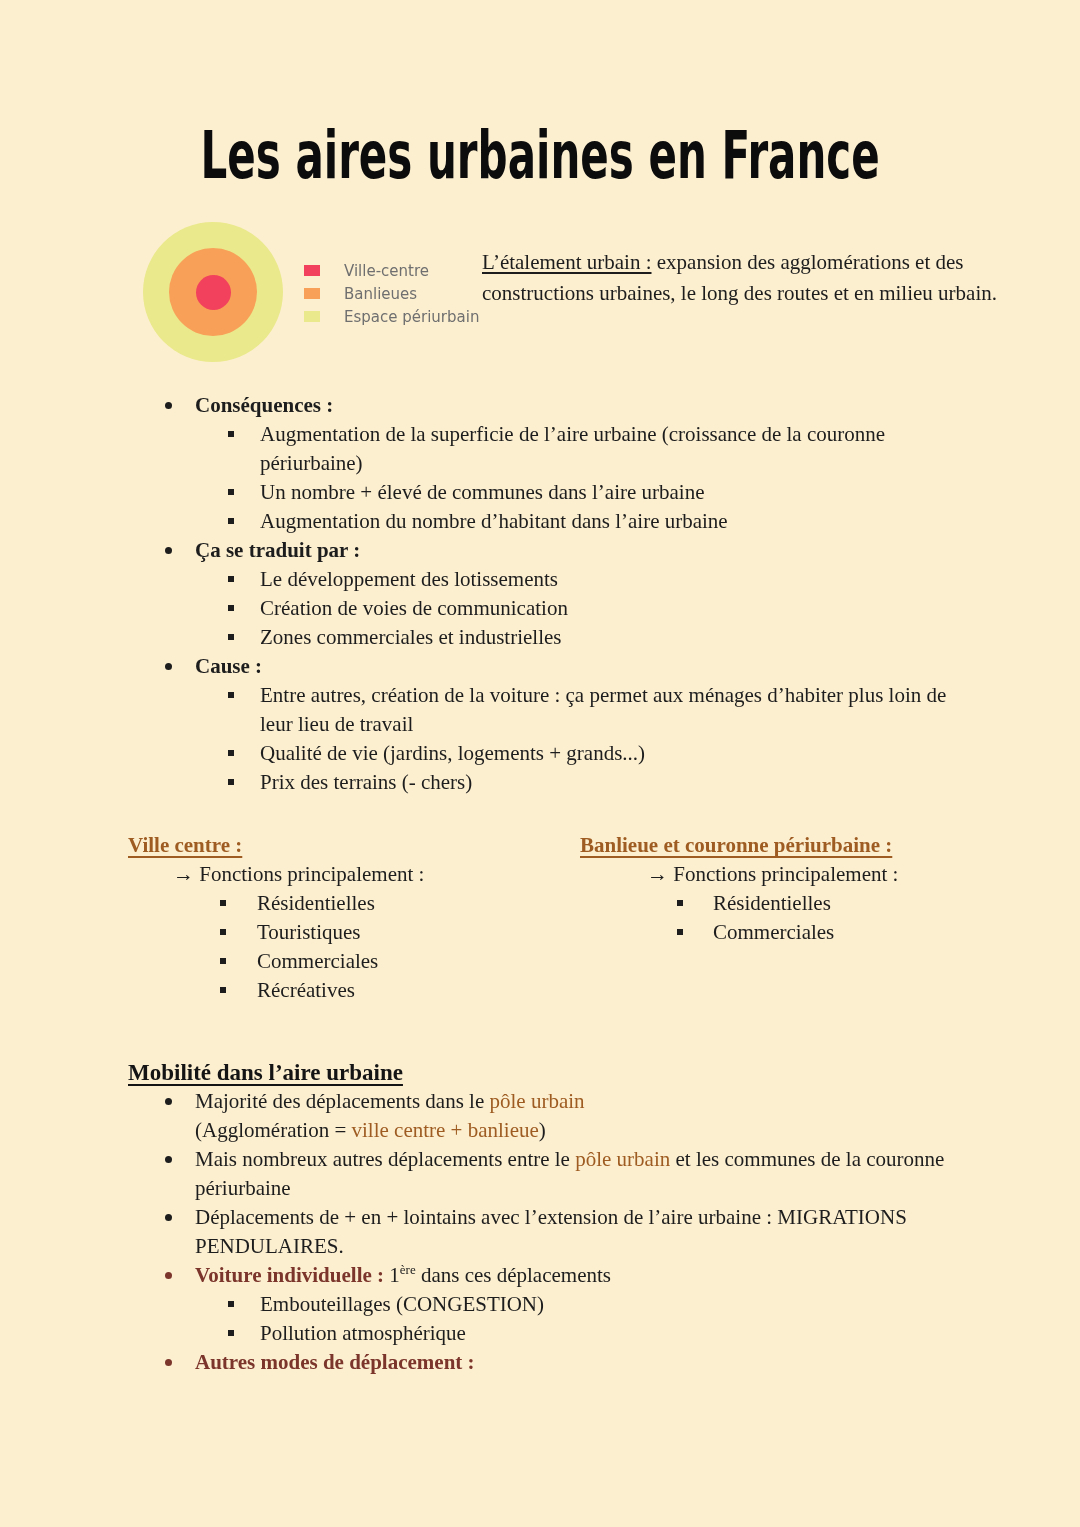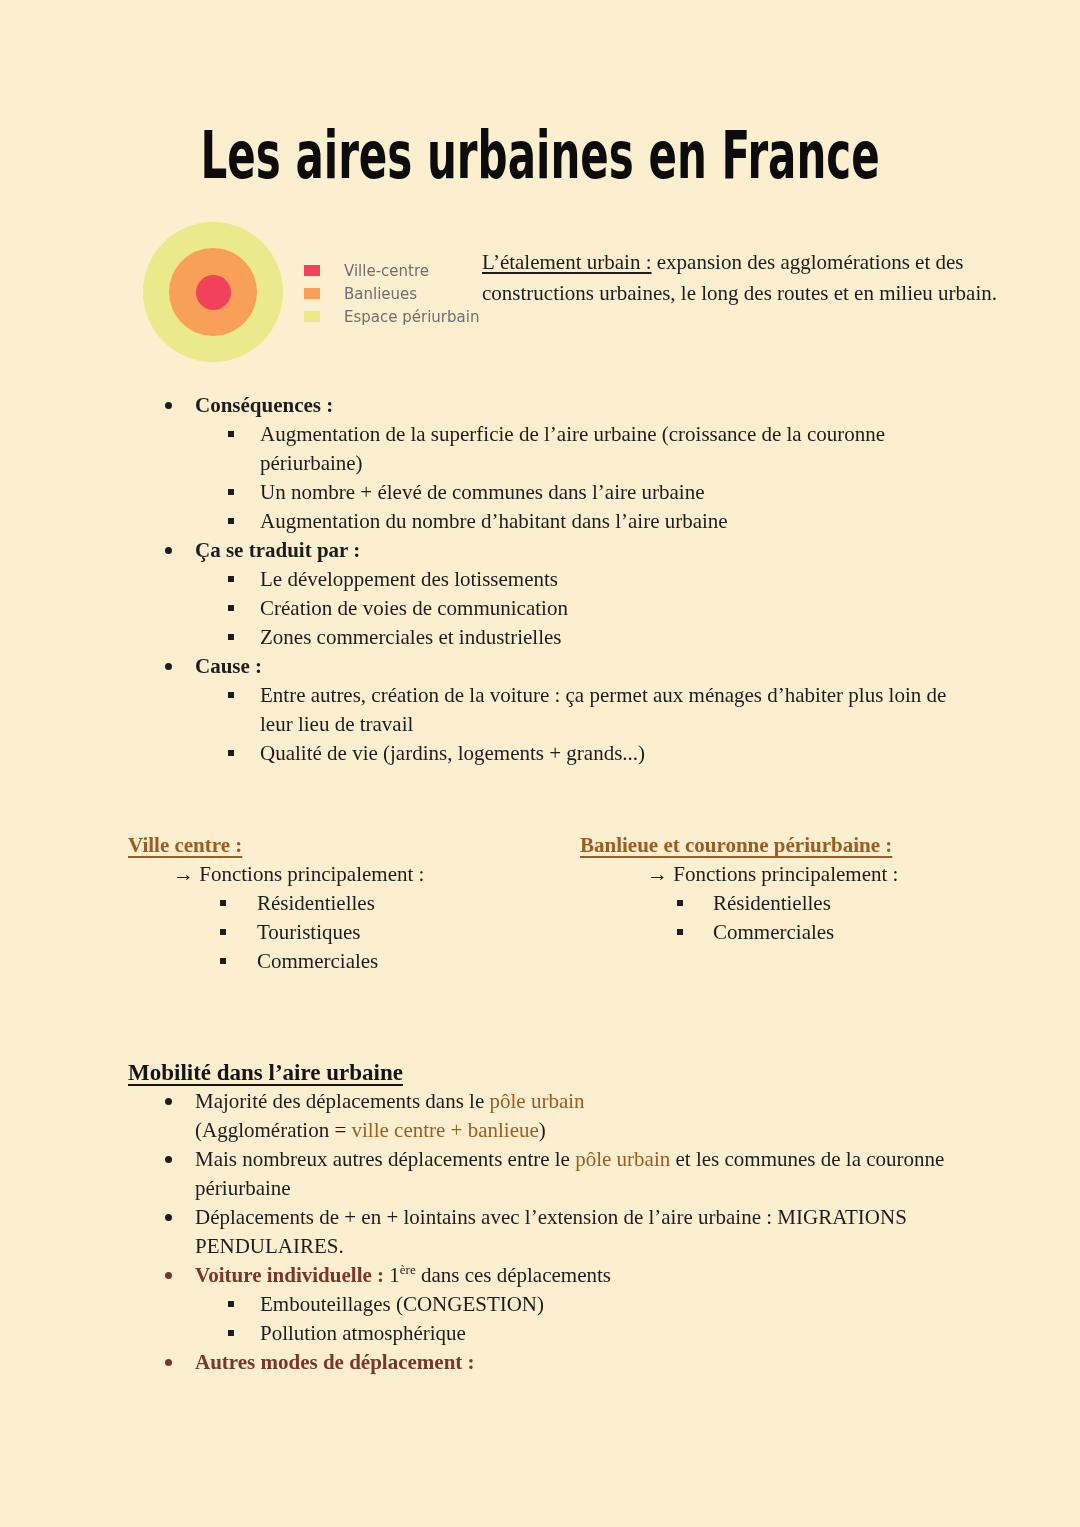--- a/index.html
+++ b/index.html
@@ -157,38 +157,46 @@
       <span class="b">Cause :</span>
     </div>
     <div class="li2">
       <span class="sq"></span>
       <span>Entre autres, création de la voiture : ça permet aux ménages d’habiter plus loin de leur lieu de travail</span>
     </div>
     <div class="li2">
       <span class="sq"></span>
       <span>Qualité de vie (jardins, logements + grands...)</span>
     </div>
+    <div class="li2">
+      <span class="sq"></span>
+      <span>Prix des terrains (- chers)</span>
+    </div>
 
   </div>
 
   <div class="col col-left">
     <div class="col-heading">Ville centre :</div>
     <div class="col-sub">→ Fonctions principalement :</div>
     <div class="col-li">
       <span class="sq"></span>
       <span>Résidentielles</span>
     </div>
     <div class="col-li">
       <span class="sq"></span>
       <span>Touristiques</span>
     </div>
     <div class="col-li">
       <span class="sq"></span>
       <span>Commerciales</span>
     </div>
+    <div class="col-li">
+      <span class="sq"></span>
+      <span>Récréatives</span>
+    </div>
   </div>
 
   <div class="col col-right">
     <div class="col-heading">Banlieue et couronne périurbaine :</div>
     <div class="col-sub">→ Fonctions principalement :</div>
     <div class="col-li">
       <span class="sq"></span>
       <span>Résidentielles</span>
     </div>
     <div class="col-li">

